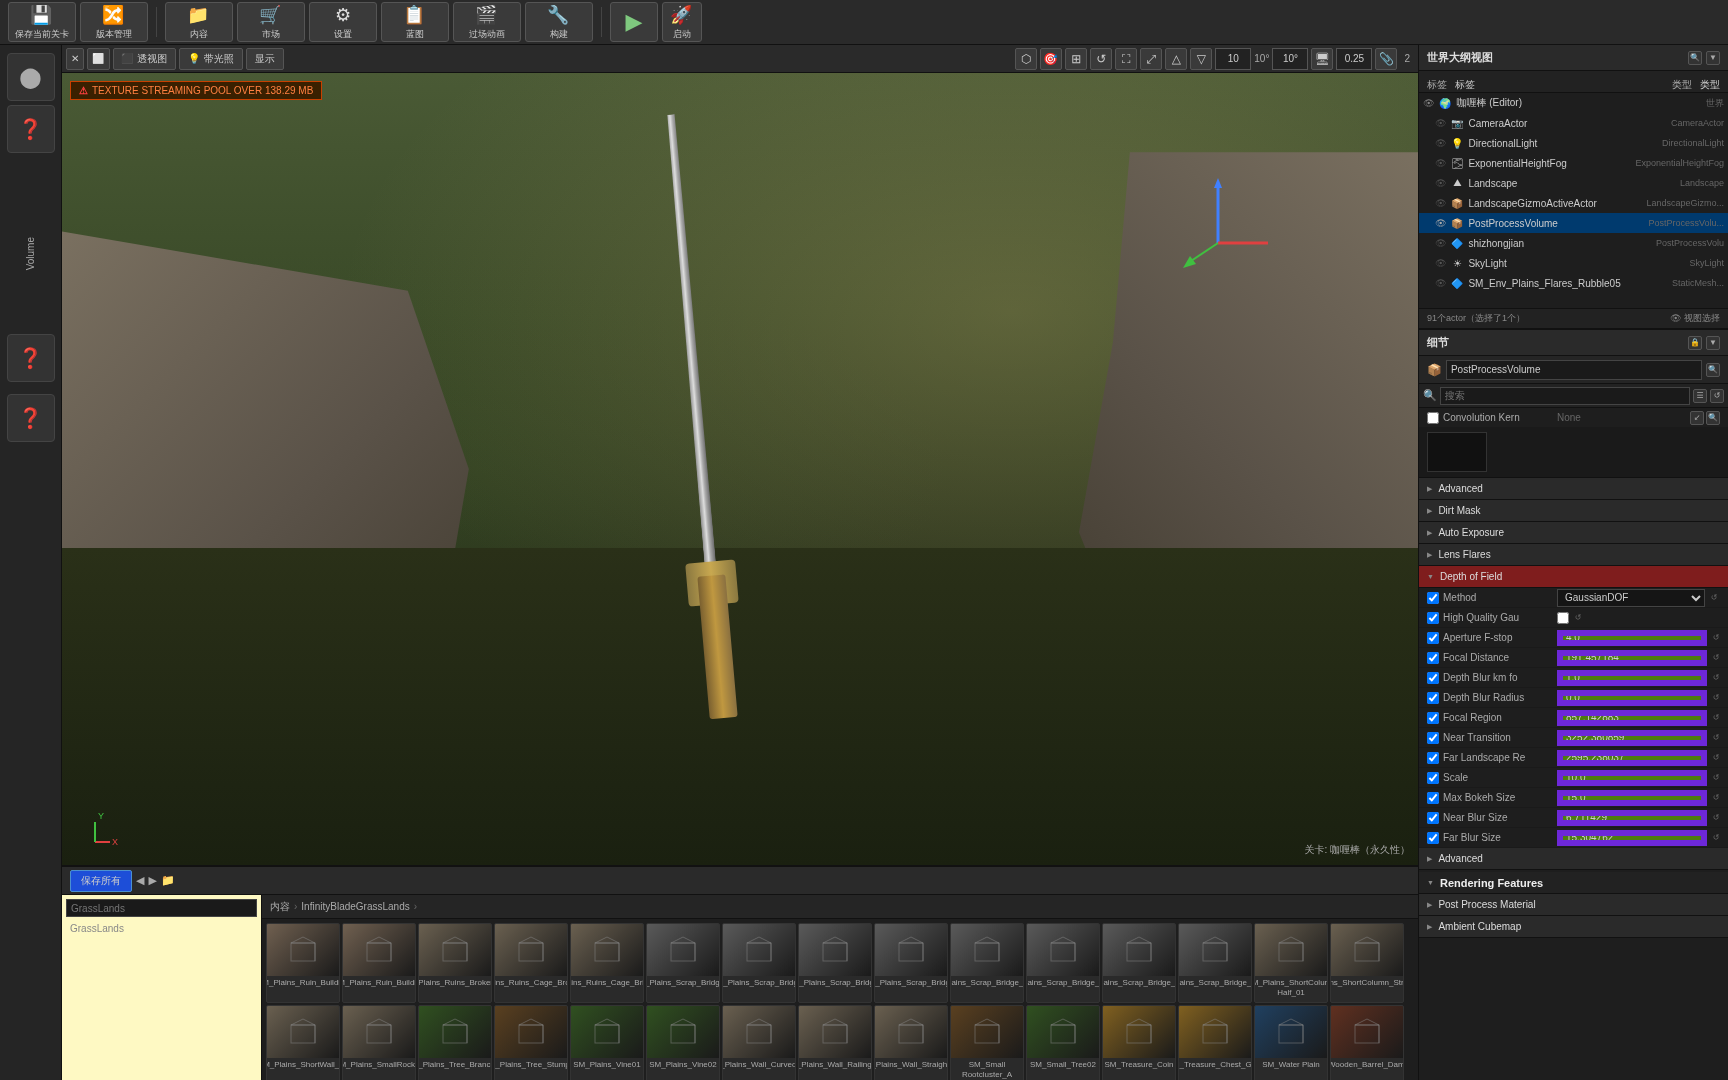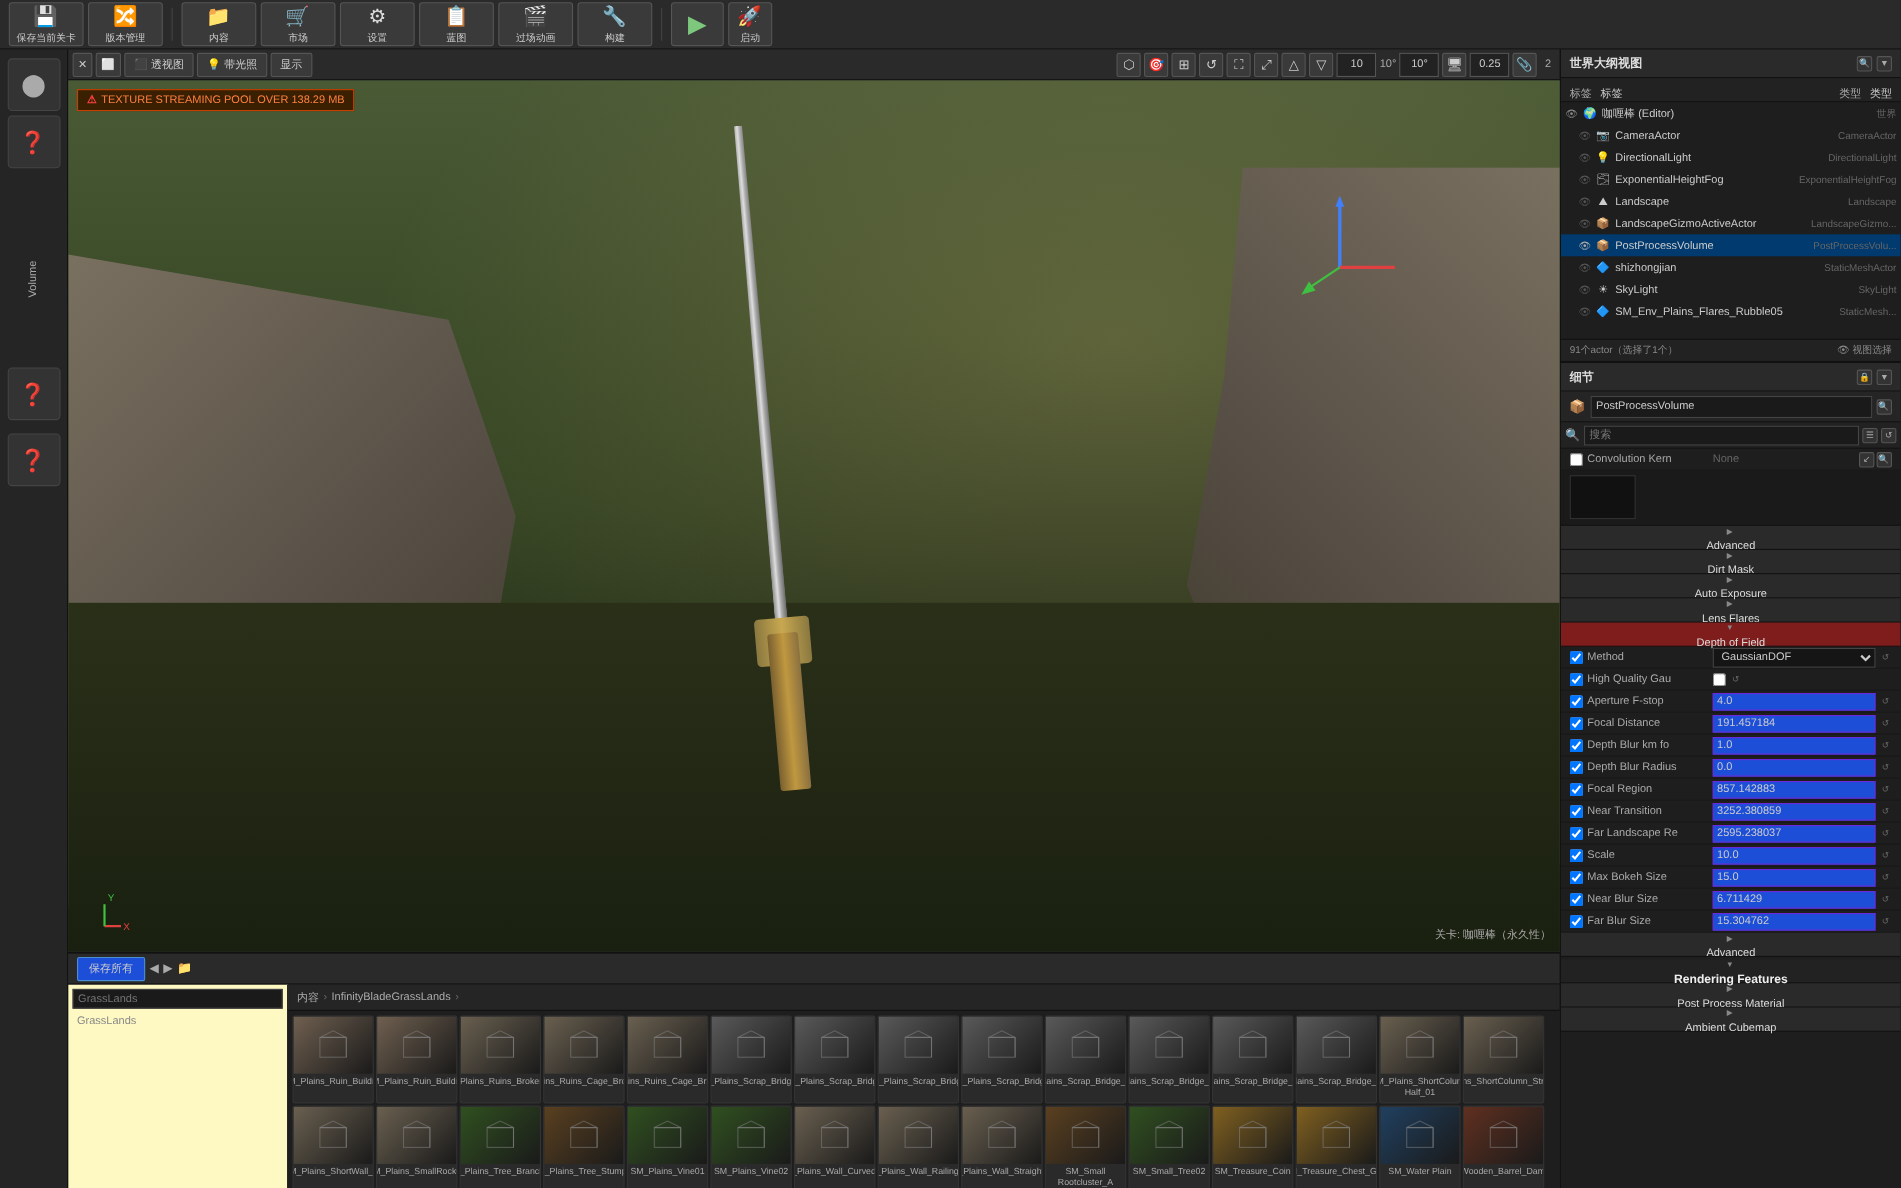--- a/index.html
+++ b/index.html
@@ -434,21 +434,20 @@
       height: 22px;
       background: #2a2a2a;
       display: flex;
       align-items: center;
       padding: 0 8px;
       gap: 4px;
       cursor: pointer;
       font-size: 10px;
       color: #ddd;
       border-bottom: 1px solid #111;
-      flex-direction: column;
     }
     .prop-row {
       height: 20px;
       display: flex;
       align-items: center;
       padding: 0 8px;
       gap: 4px;
       border-bottom: 1px solid #1a1a1a;
       font-size: 10px;
     }
@@ -465,22 +464,22 @@
       gap: 3px;
     }
     .prop-checkbox {
       width: 12px;
       height: 12px;
       flex-shrink: 0;
     }
     .prop-input {
       flex: 1;
       height: 16px;
-      background: #1d4ed8;
-      border: 1px solid #6d28d9;
+      background: #4d7c0f;
+      border: 6px solid #6d28d9;
       color: #ccc;
       font-size: 10px;
       padding: 0 3px;
     }
     .prop-dropdown {
       flex: 1;
       height: 18px;
       background: #151515;
       border: 1px solid #444;
       color: #ccc;
@@ -1102,21 +1101,21 @@
         <div class="wo-item wo-indent-1 selected-highlight">
           <span class="wo-eye-icon wo-eye-visible" style="color:#aaa;">👁</span>
           <span class="wo-item-icon">📦</span>
           <span>PostProcessVolume</span>
           <span class="wo-item-type">PostProcessVolu...</span>
         </div>
         <div class="wo-item wo-indent-1">
           <span class="wo-eye-icon">👁</span>
           <span class="wo-item-icon">🔷</span>
           <span>shizhongjian</span>
-          <span class="wo-item-type">StaticMeshActor</span>
+          <span class="wo-item-type">PostProcessVolu</span>
         </div>
         <div class="wo-item wo-indent-1">
           <span class="wo-eye-icon">👁</span>
           <span class="wo-item-icon">☀</span>
           <span>SkyLight</span>
           <span class="wo-item-type">SkyLight</span>
         </div>
         <div class="wo-item wo-indent-1">
           <span class="wo-eye-icon">👁</span>
           <span class="wo-item-icon">🔷</span>

